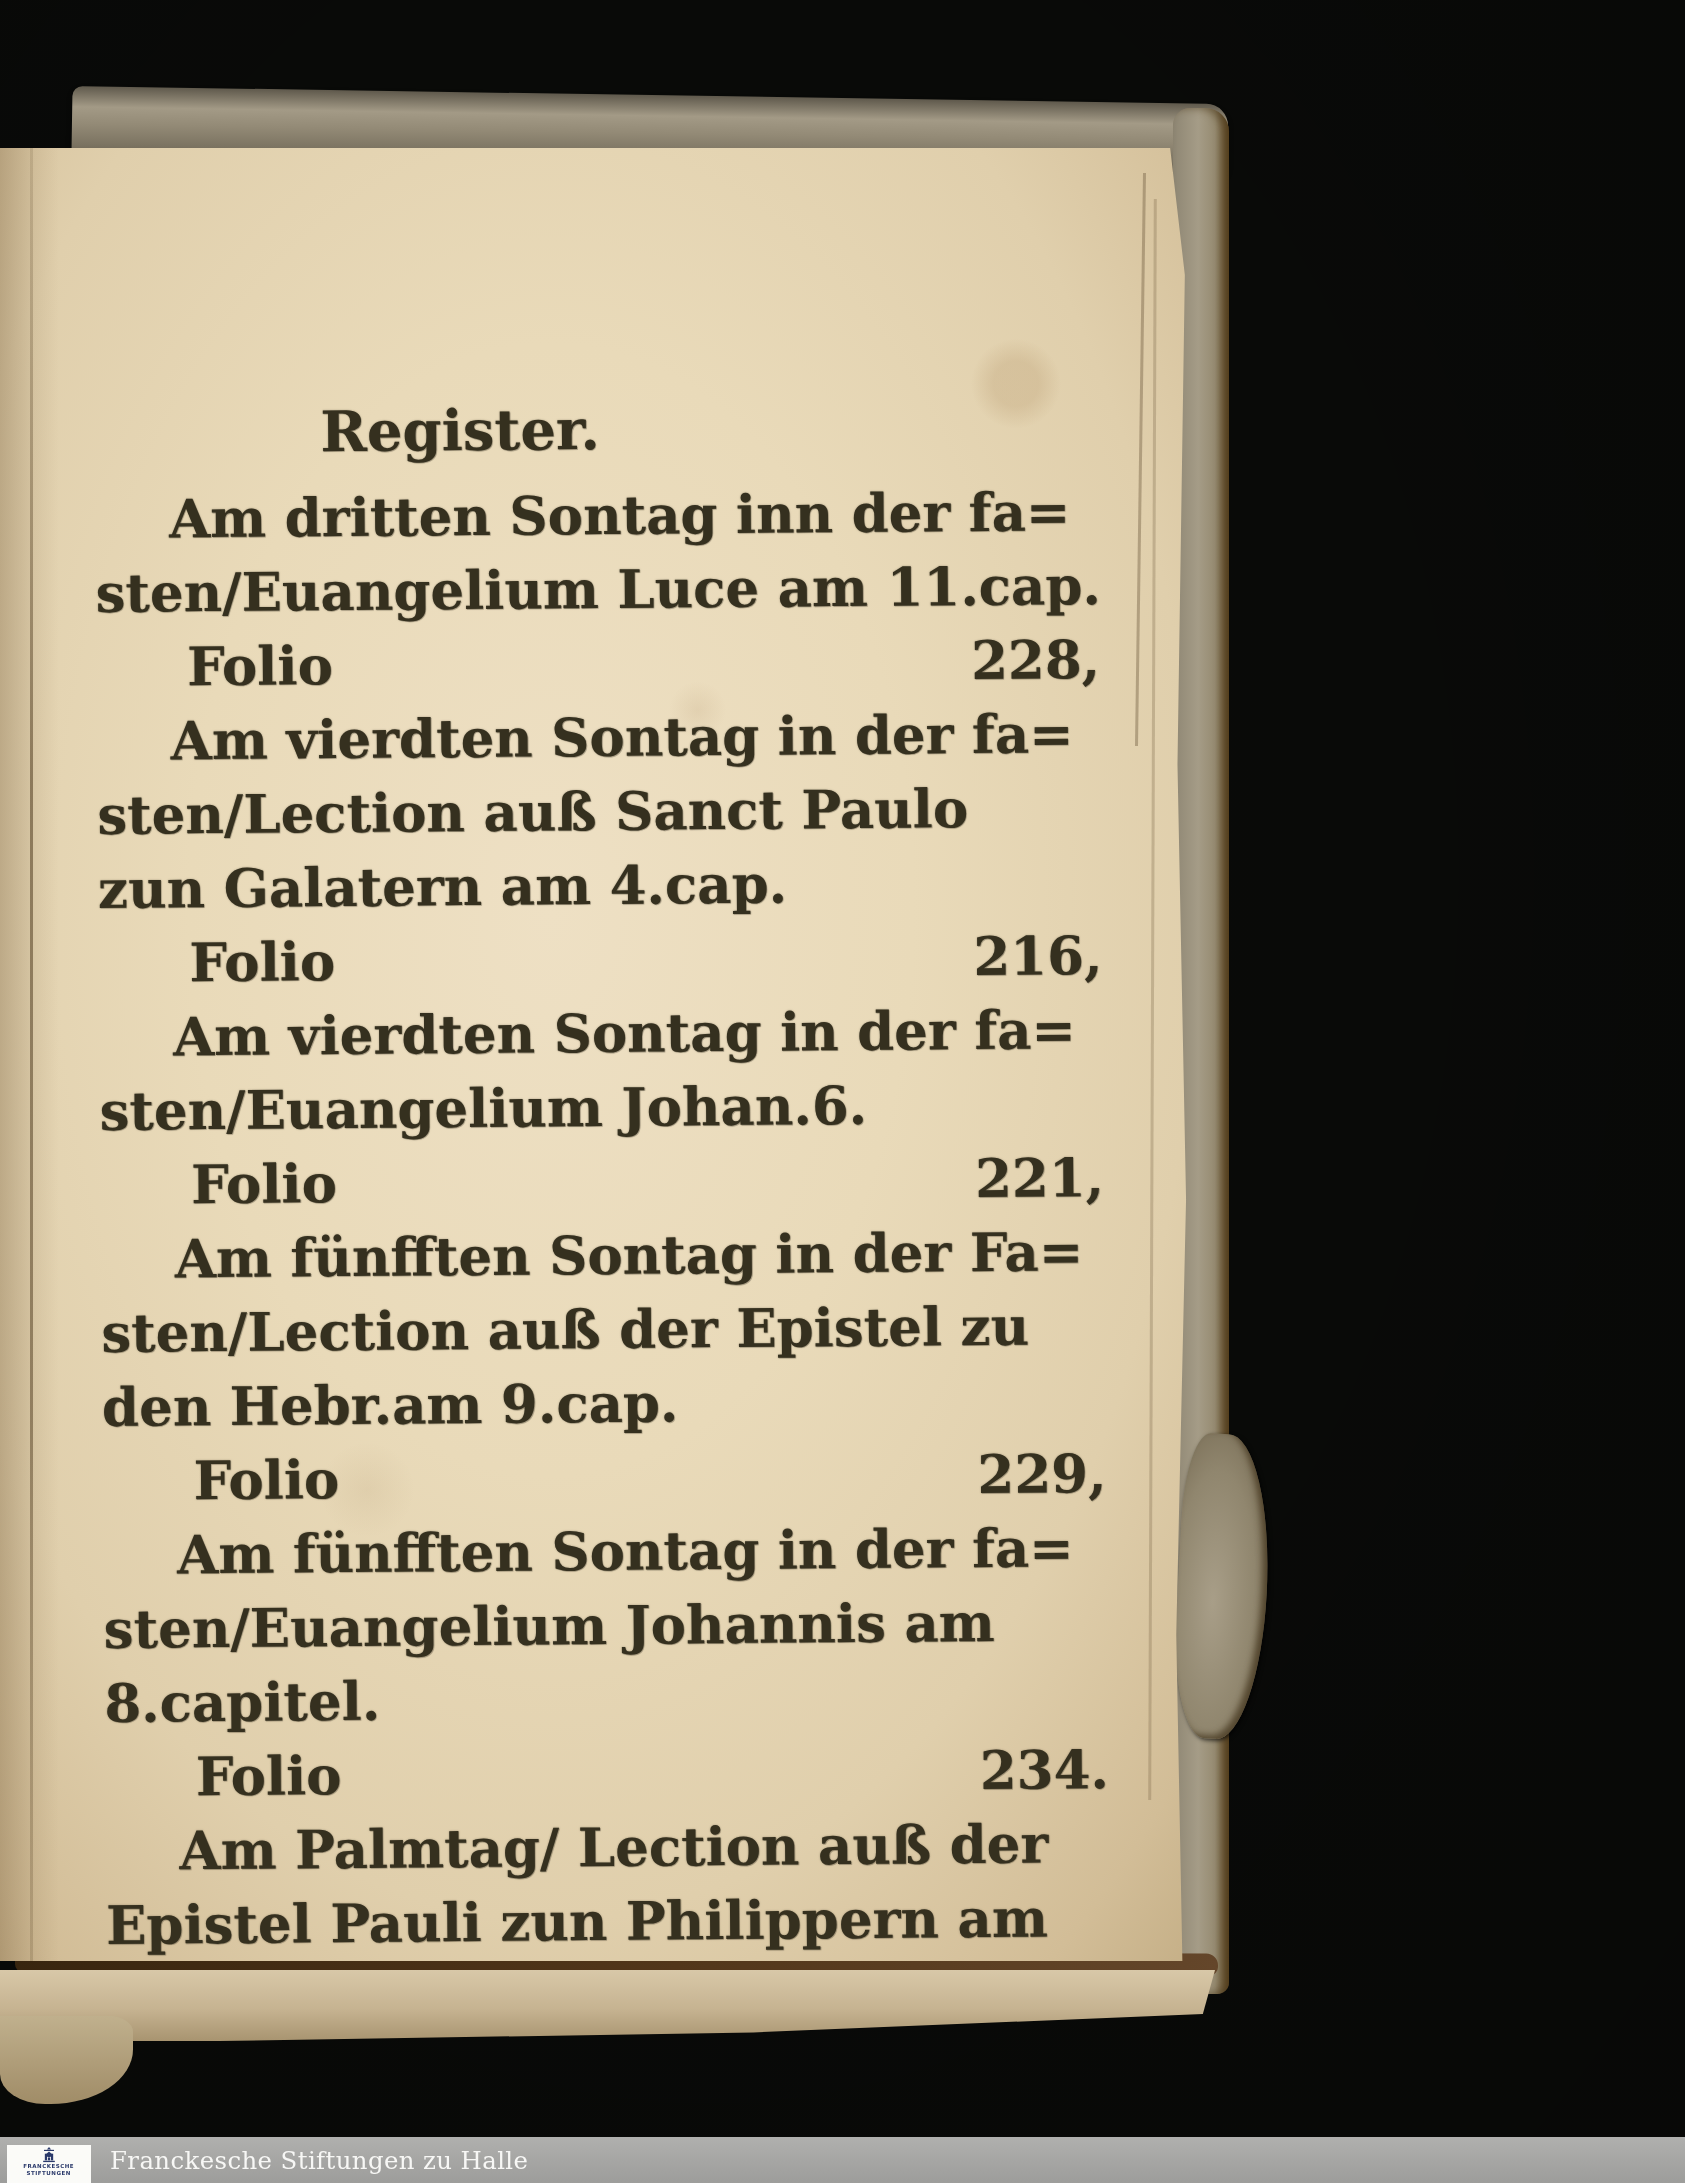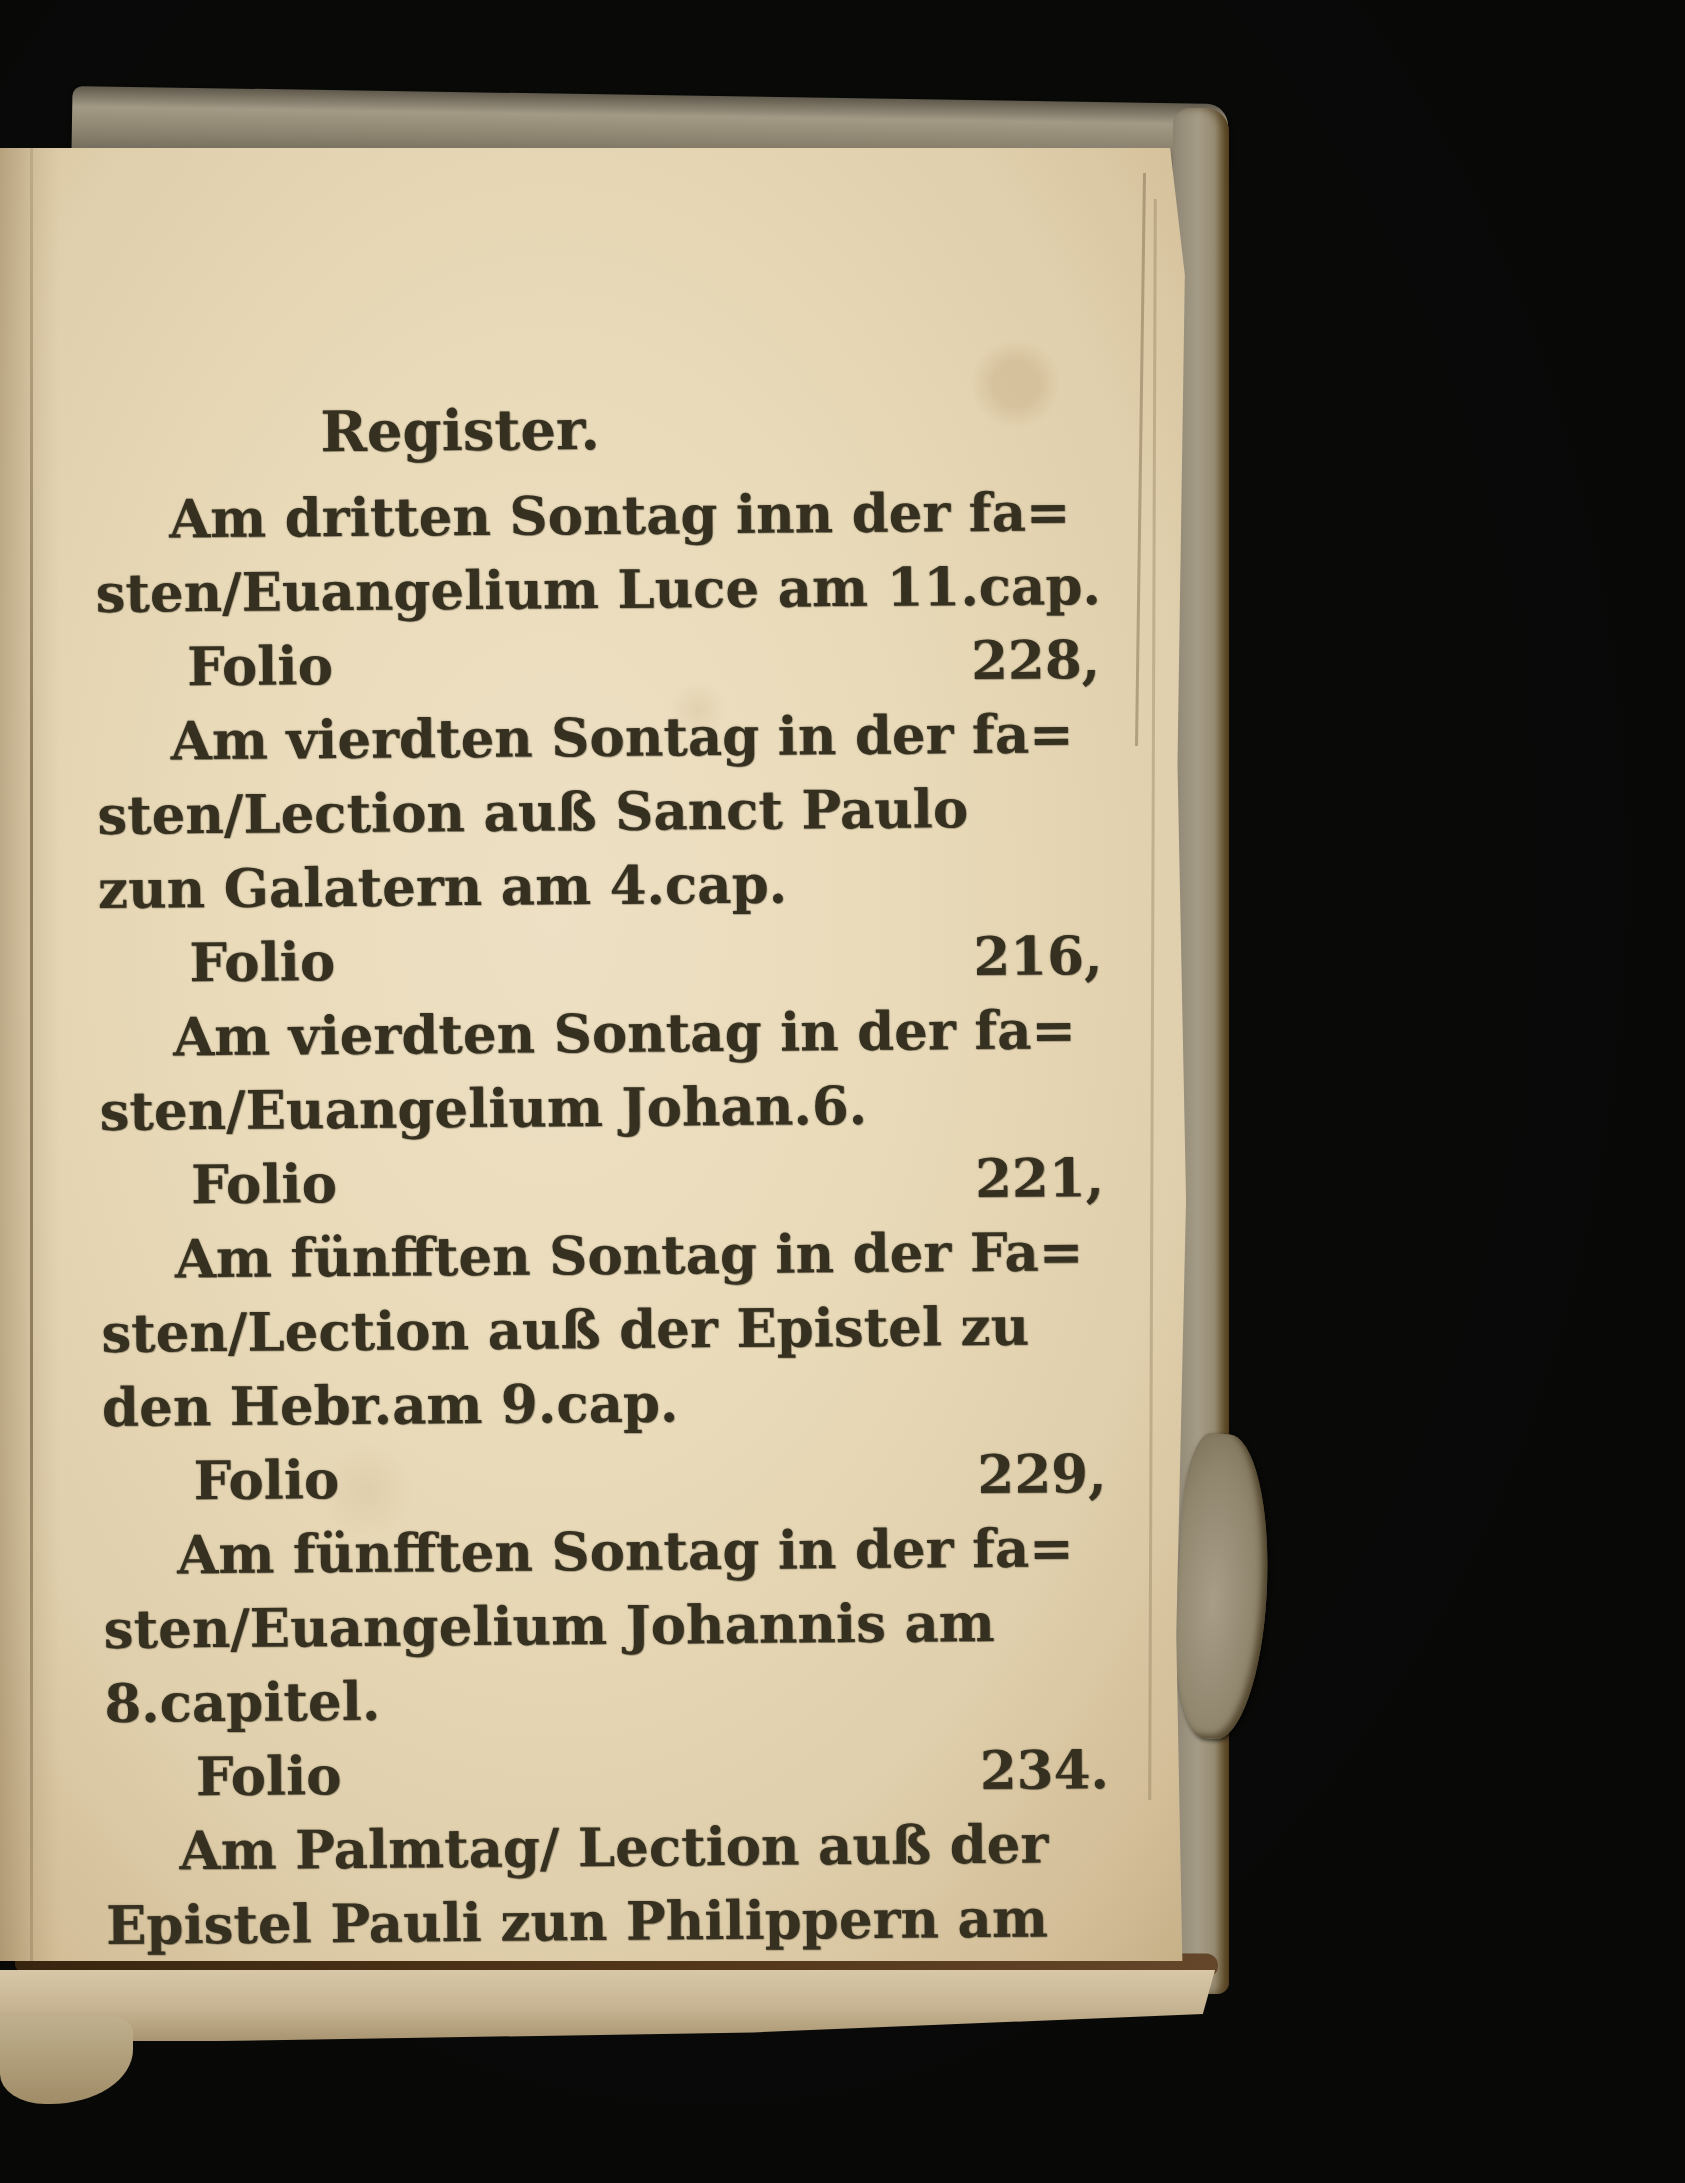--- a/index.html
+++ b/index.html
@@ -186,15 +186,35 @@
       <div class="line ind1">Am Palmtag/ Lection auß der</div>
       <div class="line">Epistel Pauli zun Philippern am</div>
       <div class="line">andern cap.</div>
 
       <div class="catchword-row">
         <span>Folio</span>
       </div>
     </div>
   </div>
 
+  <div class="footer-bar">
+    <div class="logo-box">
+      <svg class="logo-glyph" viewBox="0 0 24 20" xmlns="http://www.w3.org/2000/svg">
+        <g fill="#2b3a6b">
+          <path d="M12 1 L14.5 4 L9.5 4 Z"></path>
+          <rect x="6" y="4.4" width="12" height="1.4"></rect>
+          <path d="M12 6.5 L15 9 L14 13 L10 13 L9 9 Z"></path>
+          <rect x="7" y="9" width="2.6" height="8"></rect>
+          <rect x="14.4" y="9" width="2.6" height="8"></rect>
+          <rect x="10.6" y="13.5" width="2.8" height="3.5"></rect>
+          <rect x="5" y="17.5" width="14" height="1.6"></rect>
+        </g>
+      </svg>
+      <div class="logo-text">
+        <div>FRANCKESCHE</div>
+        <div>STIFTUNGEN</div>
+      </div>
+    </div>
+    <div class="institution">Franckesche Stiftungen zu Halle</div>
+  </div>
 
 </div>
 
 
 </body></html>

